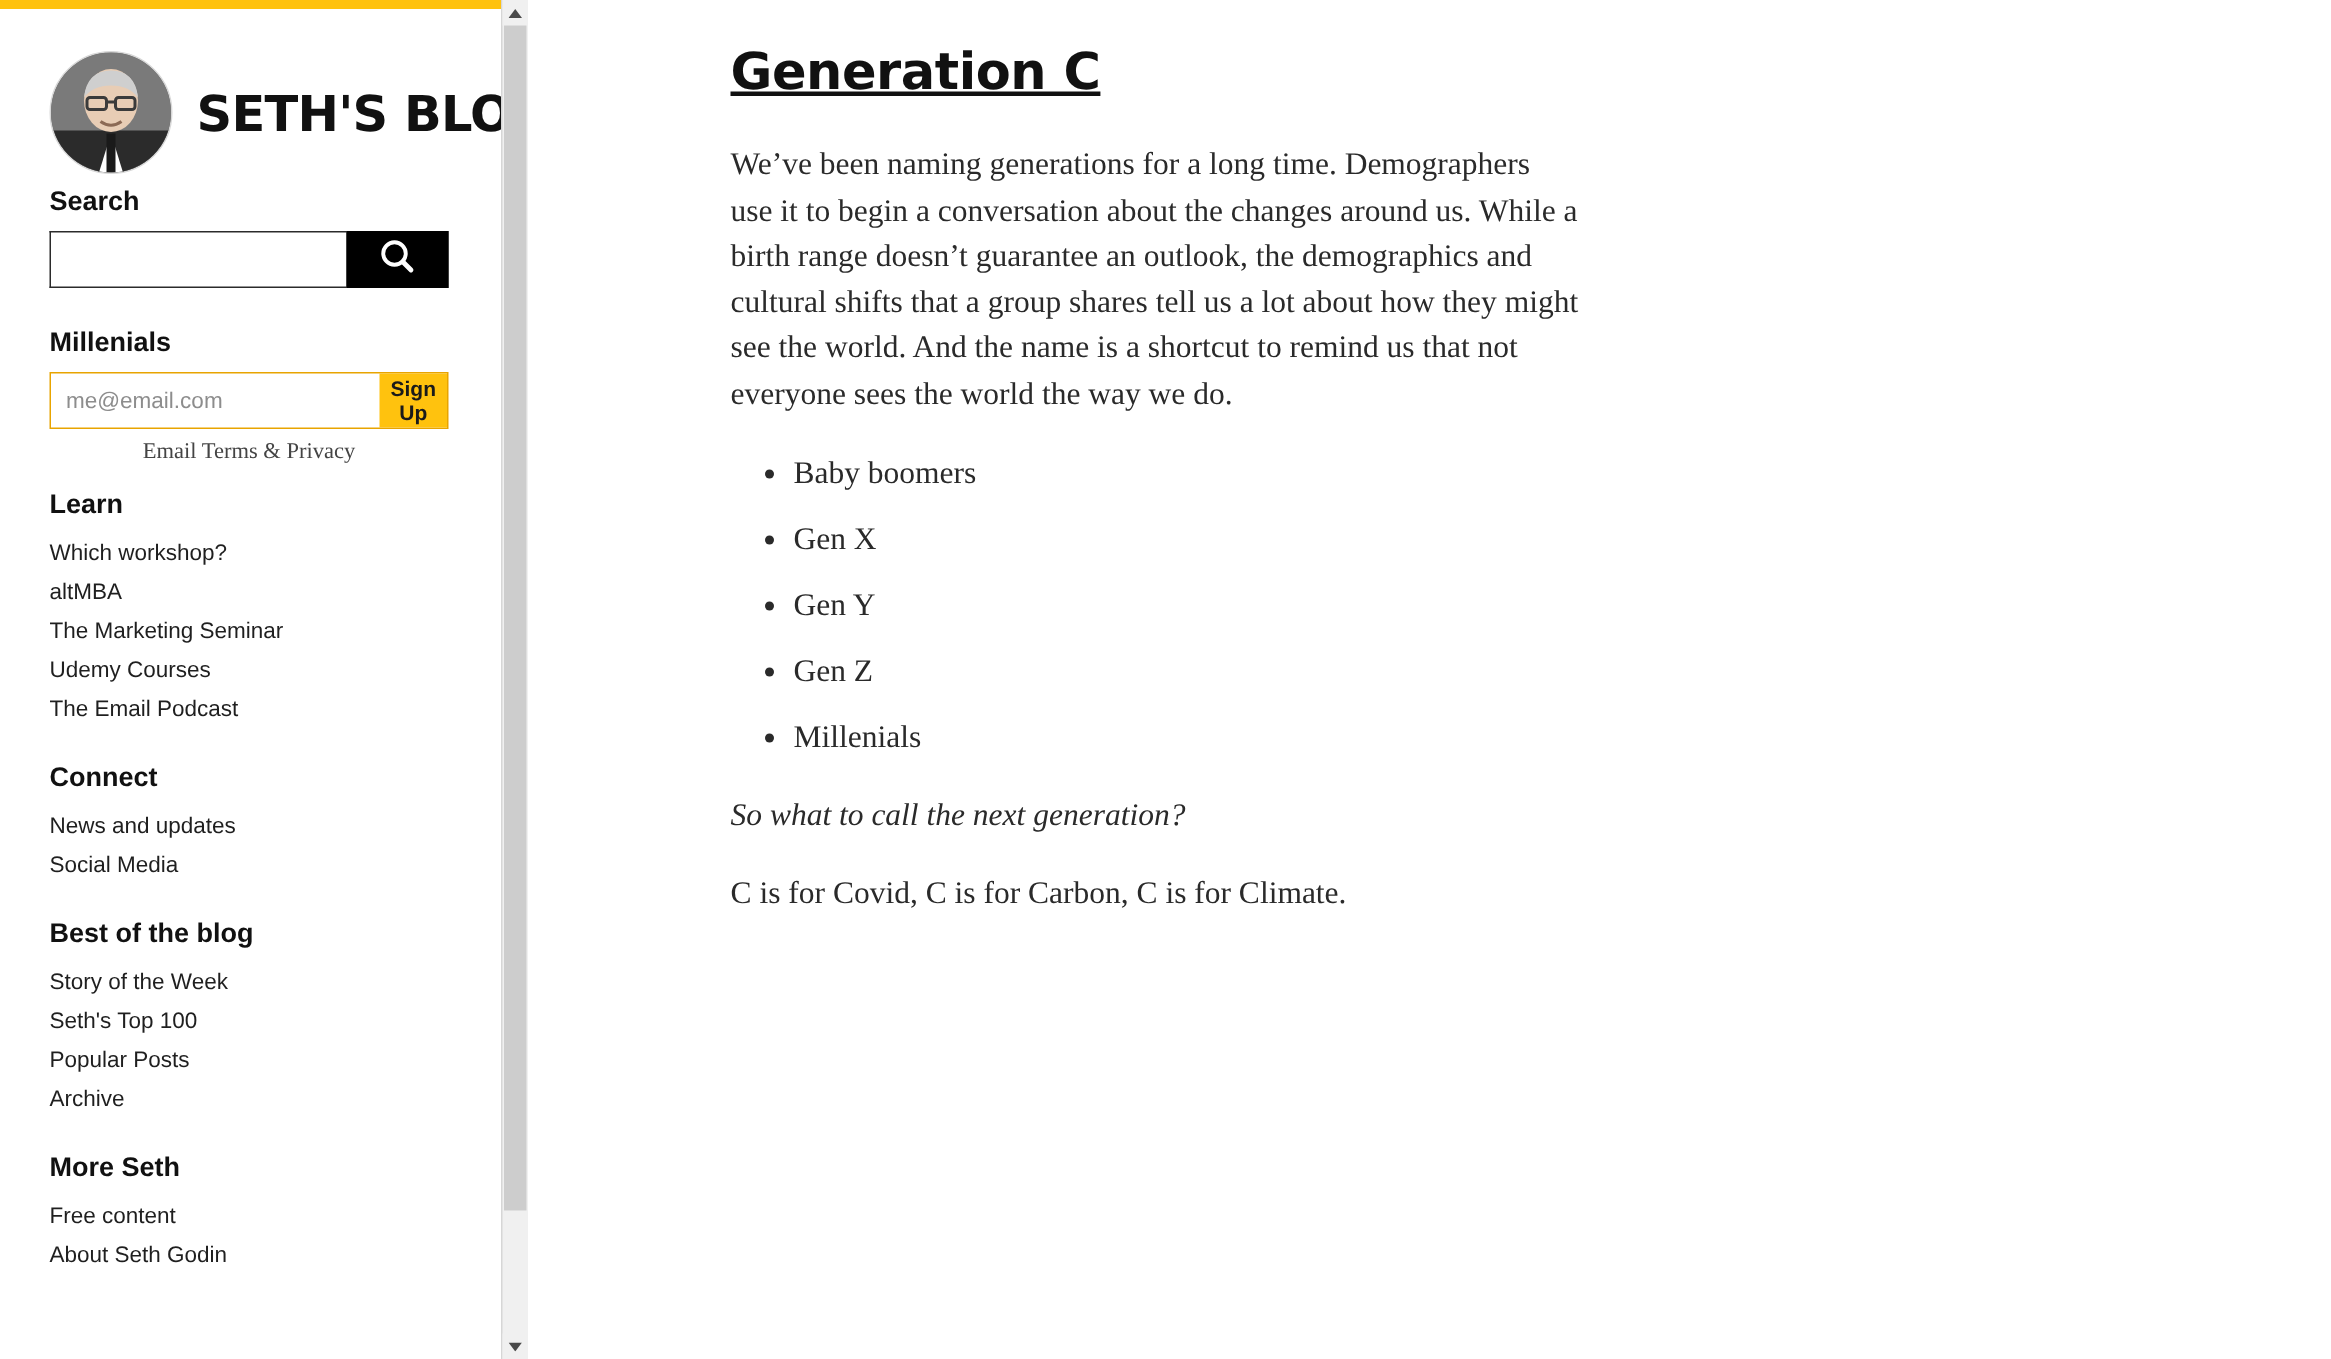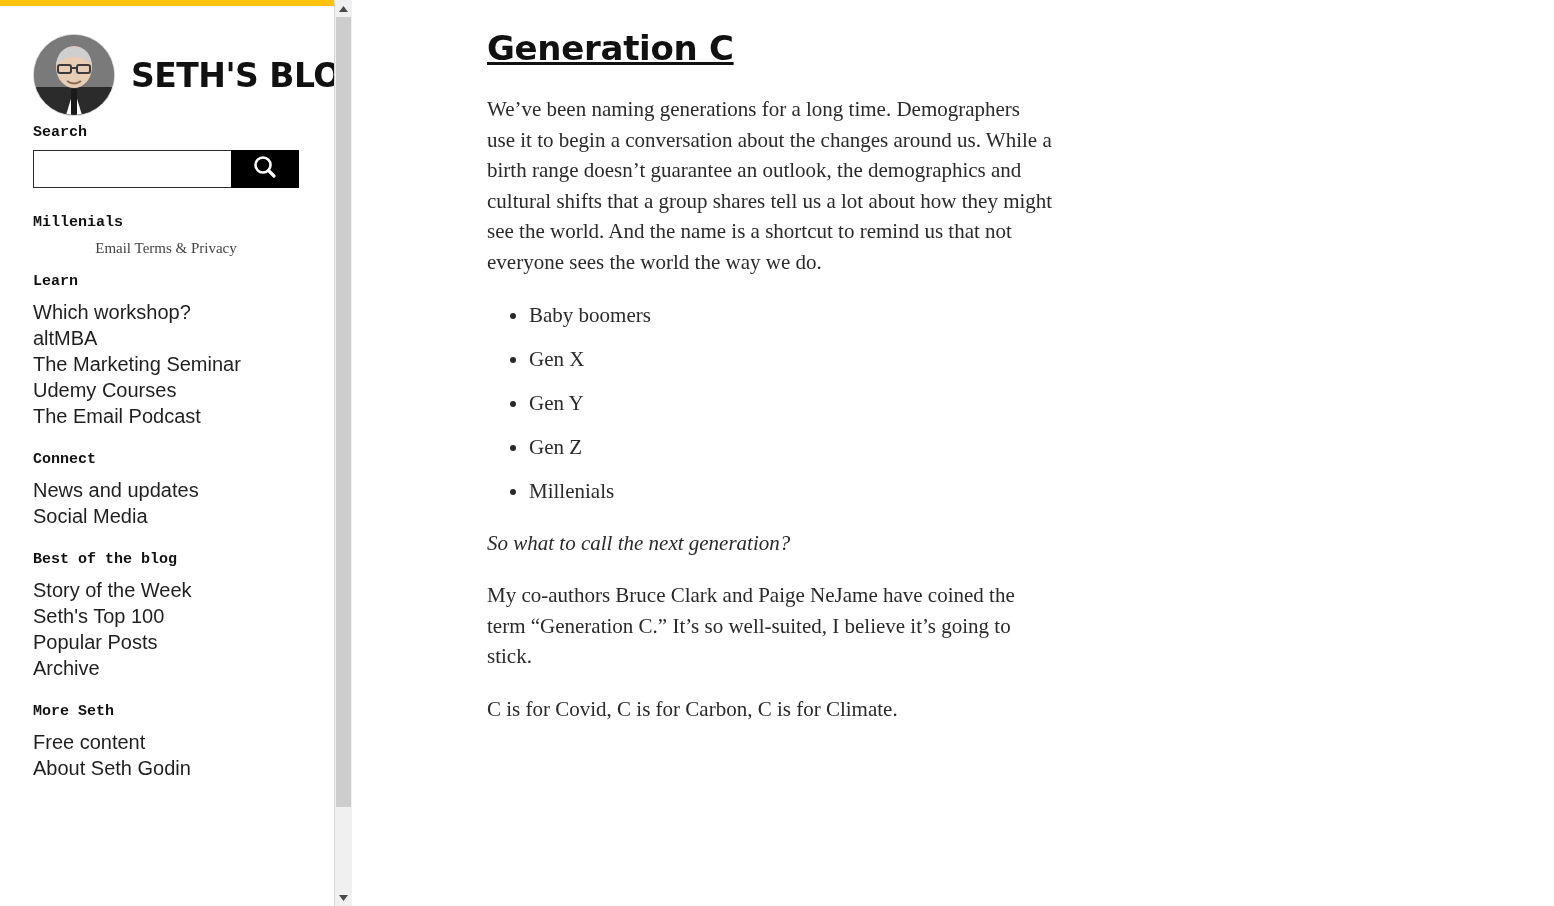--- a/index.html
+++ b/index.html
@@ -60,25 +60,24 @@
     margin-left: 16px;
     font-family: "DejaVu Sans", sans-serif;
     font-weight: bold;
     font-size: 33px;
     letter-spacing: -0.5px;
     color: #111111;
     white-space: nowrap;
   }
 
   .sec-head {
-    font-size: 15px;
+    font-size: 18px;
     font-weight: bold;
     color: #111111;
     margin: 0 0 9px 0;
-    font-family: Liberation Mono, monospace;
   }
   .sec-head.spaced { margin-top: 26px; }
 
   .search-box {
     display: flex;
     width: 266px;
     height: 38px;
     margin-bottom: 4px;
   }
   .search-input {
@@ -142,21 +141,21 @@
     font-family: "Liberation Serif", serif;
     font-size: 15px;
     color: #444444;
     margin-top: 7px;
     margin-bottom: 16px;
     cursor: pointer;
   }
 
   .navlist { list-style: none; margin: 0 0 0 0; padding: 0; }
   .navlist li {
-    font-size: 20px;
+    font-size: 15px;
     color: #1f1f1f;
     line-height: 26px;
     cursor: pointer;
   }
   .navgroup { margin-bottom: 22px; }
 
   
   .scrollbar {
     width: 17px;
     flex: 0 0 17px;
@@ -263,20 +262,24 @@
           <span>
             <svg width="30" height="30" viewBox="0 0 30 30" aria-hidden="true">
               <circle cx="13" cy="12" r="7.5" fill="none" stroke="#ffffff" stroke-width="2.6"></circle>
               <line x1="18.5" y1="17.5" x2="24" y2="23" stroke="#ffffff" stroke-width="3.2" stroke-linecap="round"></line>
             </svg>
           </span>
         </button>
       </div>
 
       <div class="sec-head spaced">Millenials</div>
+      <div class="subscribe-row">
+        <input class="email-input" type="text" value="" placeholder="me@email.com" style="">
+        <button class="signup-btn">Sign Up</button>
+      </div>
       <div class="terms">Email Terms &amp; Privacy</div>
 
       <div class="navgroup">
         <div class="sec-head">Learn</div>
         <ul class="navlist">
           <li>Which workshop?</li>
           <li>altMBA</li>
           <li>The Marketing Seminar</li>
           <li>Udemy Courses</li>
           <li>The Email Podcast</li>
@@ -331,18 +334,17 @@
       <h1 class="post-title">Generation C</h1>
       <p>We’ve been naming generations for a long time. Demographers use it to begin a conversation about the changes around us. While a birth range doesn’t guarantee an outlook, the demographics and cultural shifts that a group shares tell us a lot about how they might see the world. And the name is a shortcut to remind us that not everyone sees the world the way we do.</p>
       <ul>
         <li>Baby boomers</li>
         <li>Gen X</li>
         <li>Gen Y</li>
         <li>Gen Z</li>
         <li>Millenials</li>
       </ul>
       <p class="italic">So what to call the next generation?</p>
-      <p>My co-authors Bruce Clark and Paige NeJame have coined the term “Generation C.” It’s so well-suited, I believe it’s going to stick.</p>
       <p>C is for Covid, C is for Carbon, C is for Climate.</p>
     </article>
   </main>
 
 </div>
 
 </body></html>

